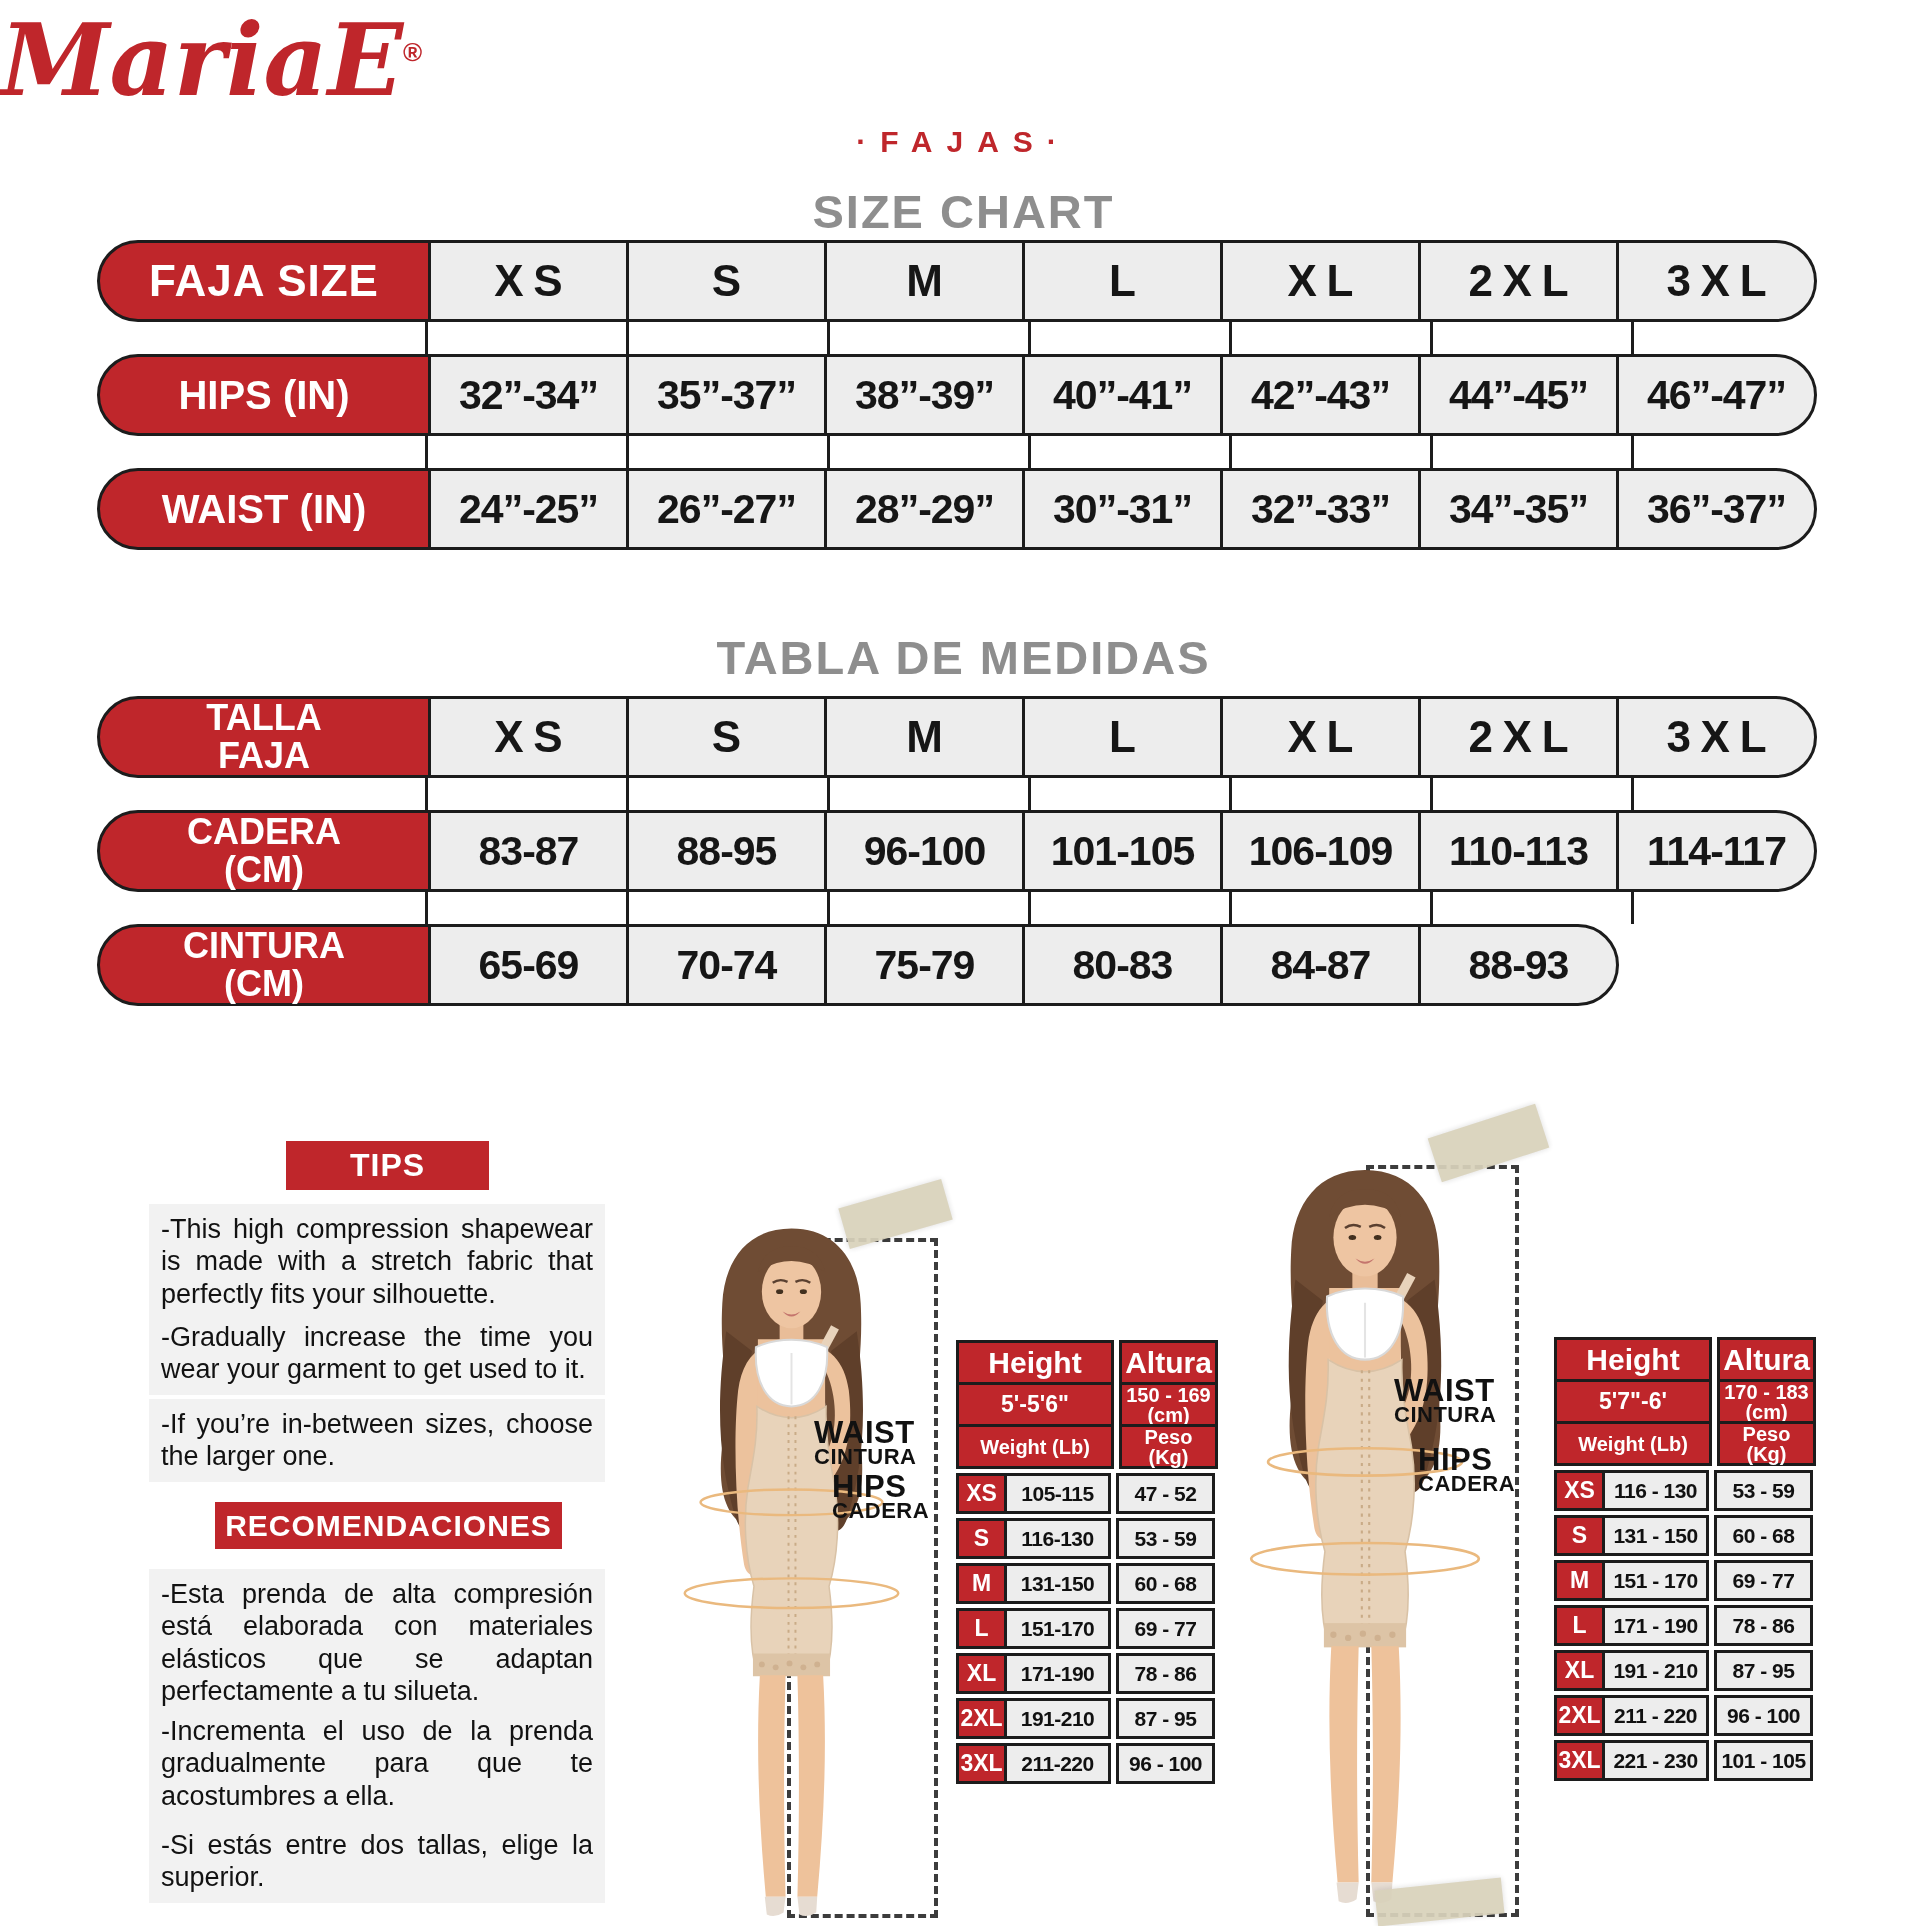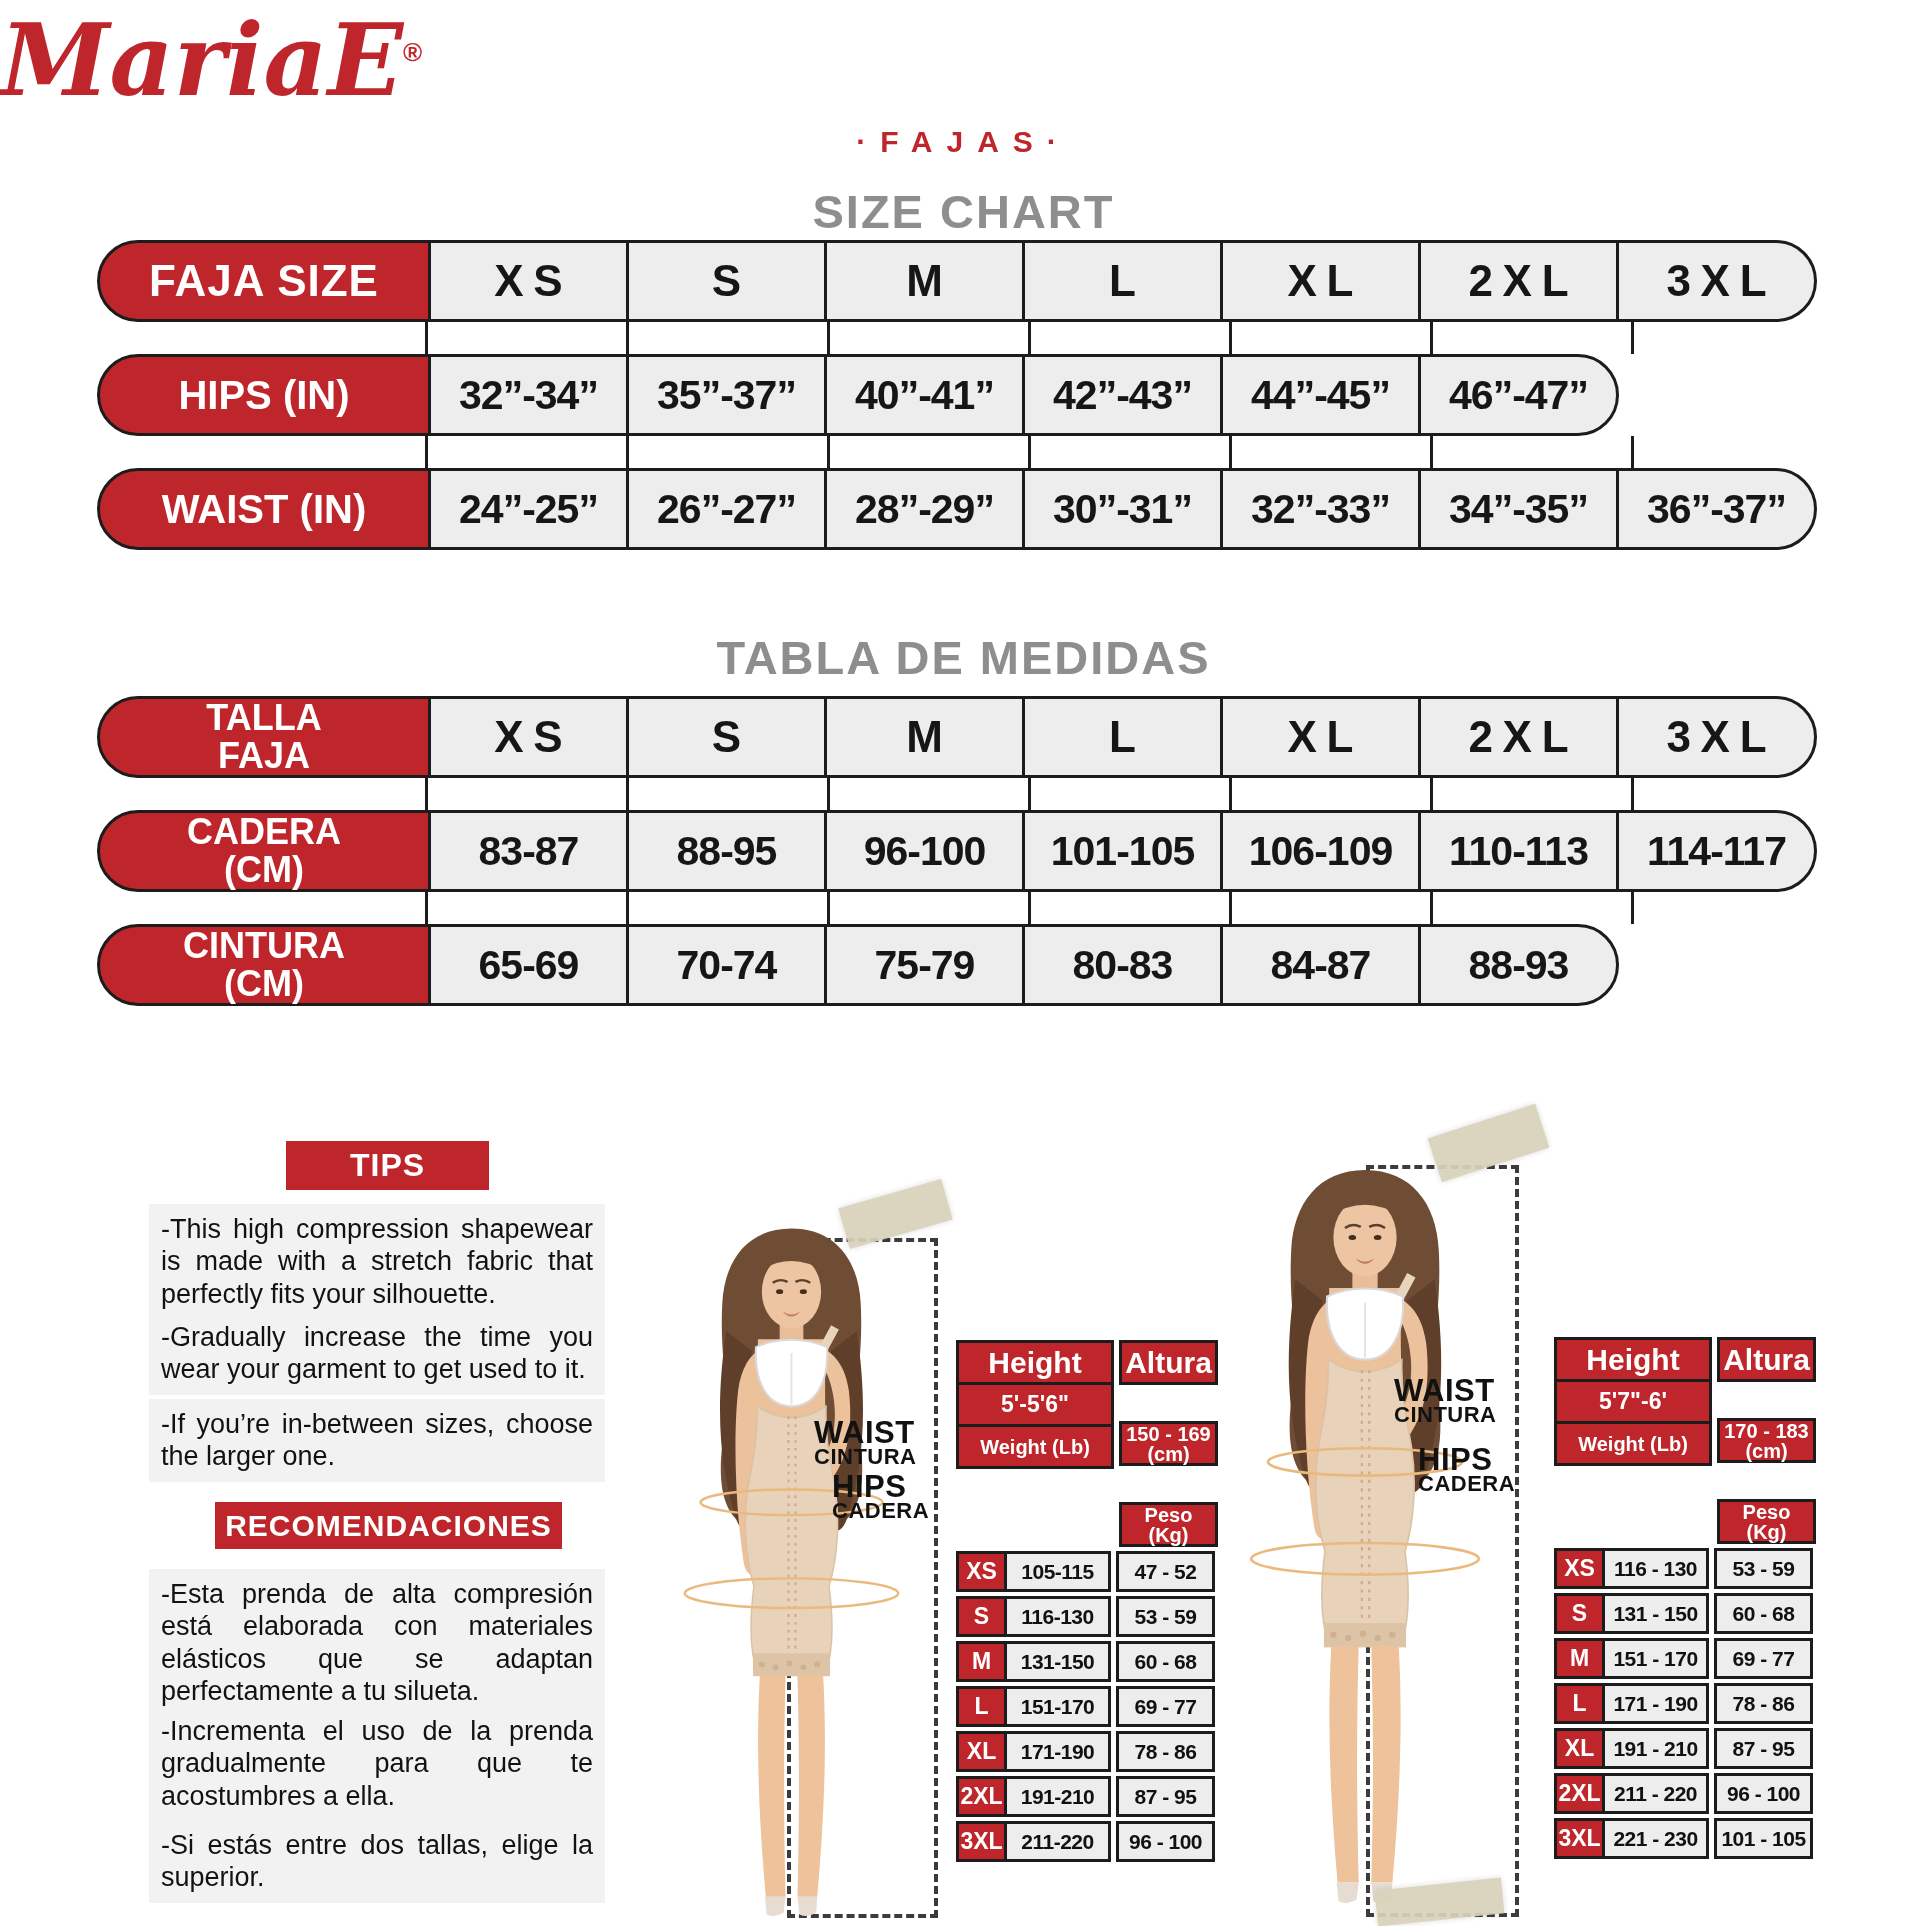--- a/index.html
+++ b/index.html
@@ -72,21 +72,21 @@
   #tape1{left:842px;top:1193px;width:107px;height:42px;transform:rotate(-16deg);}
   #tape2{left:1432px;top:1120px;width:113px;height:46px;transform:rotate(-18deg);}
   #tape3{left:1376px;top:1884px;width:127px;height:36px;transform:rotate(-6deg);}
 
   
   .hw{position:absolute;width:265px;z-index:2;}
   #hw1{left:956px;top:1340px;}
   #hw2{left:1554px;top:1337px;}
   .hw-head{display:flex;}
   .hw-col{display:flex;flex-direction:column;}
-  .hw-col.right{margin-left:5px;gap:39px;}
+  .hw-col.right{margin-left:5px;}
   .hw-hcell{background:var(--red);border:3px solid var(--bk);color:#fff;font-weight:bold;
     display:flex;align-items:center;justify-content:center;text-align:center;
     height:45px;white-space:pre-line;line-height:1.0;}
   .hw-hcell + .hw-hcell{margin-top:-3px;}
   .hw-col.left .hw-hcell{width:158px;}
   .hw-col.right .hw-hcell{width:99px;}
   .hw-hcell.r1{font-size:30px;}
   .hw-hcell.r2{font-size:23px;}
   .hw-hcell.r3{font-size:20px;}
   .hw-row{display:flex;margin-top:4px;}
@@ -162,20 +162,21 @@
         <div class="g"></div>
         <div class="g"></div>
         <div class="g"></div>
         <div class="g"></div>
         <div class="g"></div>
       </div>
       <div class="cap-row">
         <div class="cap-label en-r">HIPS (IN)</div>
         <div class="cap-cell val">32”-34”</div>
         <div class="cap-cell val">35”-37”</div>
+        <div class="cap-cell val">38”-39”</div>
         <div class="cap-cell val">40”-41”</div>
         <div class="cap-cell val">42”-43”</div>
         <div class="cap-cell val">44”-45”</div>
         <div class="cap-cell val last">46”-47”</div>
       </div>
       <div class="cap-gap">
         <div class="g g0"></div>
         <div class="g"></div>
         <div class="g"></div>
         <div class="g"></div>

